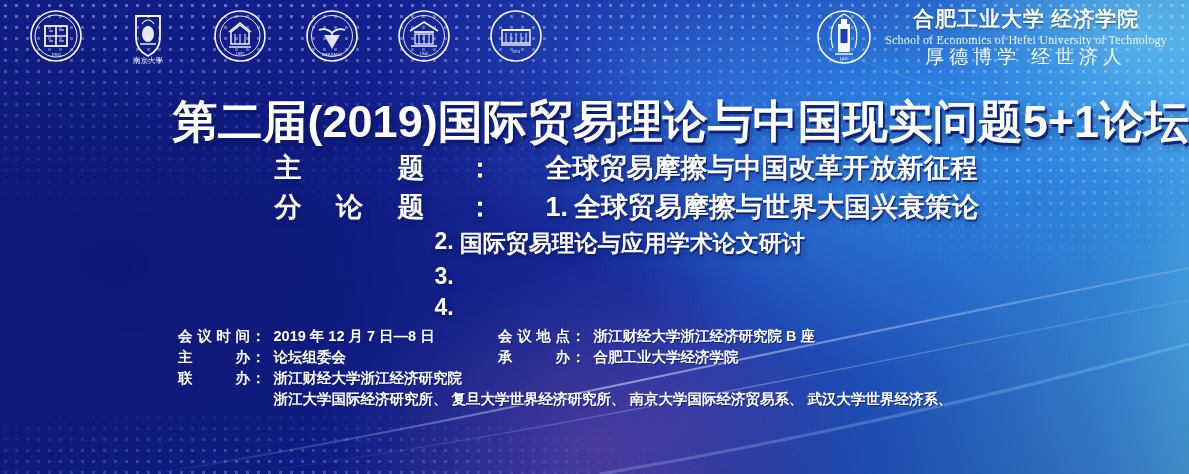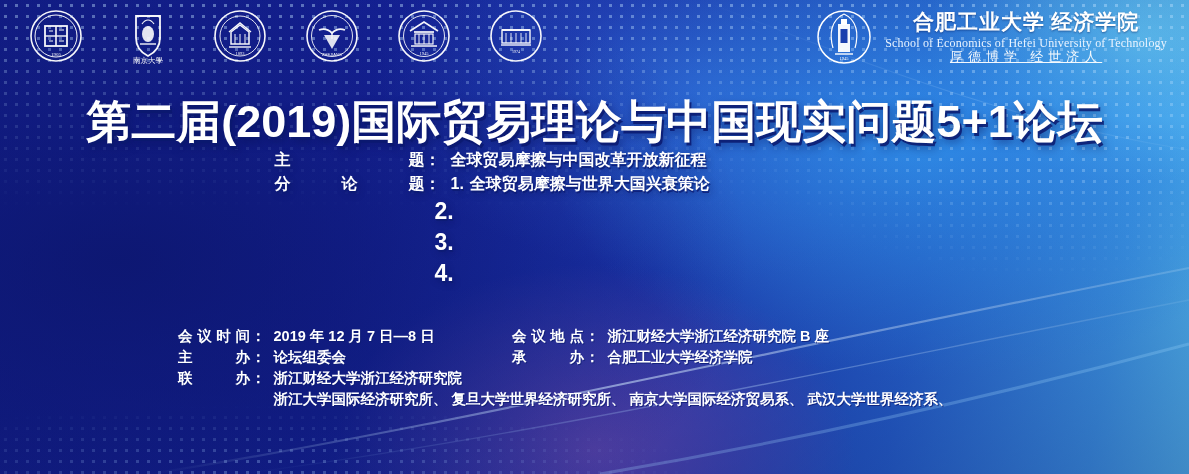--- a/index.html
+++ b/index.html
@@ -75,51 +75,52 @@
     font-family: "Liberation Serif", "DejaVu Serif", serif;
     text-shadow: 0 1px 2px rgba(0,25,90,.5);
     white-space: nowrap;
   }
   .host-en {
     color: #eaf4ff; font-size: 12px; letter-spacing: .2px; margin-top: 4px;
     font-family: "Liberation Serif", "DejaVu Serif", serif;
     white-space: nowrap;
   }
   .host-motto {
-    color: #ffffff; font-size: 13px; margin-top: 1px; letter-spacing: 5px;
+    color: #ffffff; font-size: 19px; margin-top: 1px; letter-spacing: 5px;
     font-family: "Liberation Serif", "DejaVu Serif", serif;
-    opacity: .95; white-space: nowrap; text-decoration: underline;
+    opacity: .95; white-space: nowrap;
   }
 
   
   .title {
     position: absolute; left: 0; right: 0; top: 92px;
-    text-align: center;
+    text-align: right;
     color: #ffffff;
     font-size: 45px;
     font-weight: 700;
     letter-spacing: 0px;
     white-space: nowrap;
     text-shadow:
       2px 3px 0 rgba(10,25,110,.85),
       3px 5px 10px rgba(5,15,80,.55);
   }
 
   
   .topics {
     position: absolute; left: 0; right: 0; top: 150px;
     display: flex; flex-direction: column; align-items: center;
     color: #ffffff;
   }
   .topic-row {
     display: flex; align-items: baseline;
     width: 640px;
-    font-size: 16px; font-weight: 700;
+    font-size: 27px; font-weight: 700;
     text-shadow: 1px 2px 0 rgba(12,28,115,.8), 2px 3px 7px rgba(5,15,80,.45);
     margin-bottom: 3px;
+    gap: 42px;
   }
   .topic-label {
     width: 150px; flex: 0 0 150px;
     text-align-last: justify;
     text-align: justify;
     letter-spacing: 0;
     white-space: nowrap;
   }
   .topic-colon { margin: 0 10px 0 0; }
   .topic-value { white-space: nowrap; }
@@ -140,21 +141,21 @@
     position: absolute; left: 178px; top: 326px; right: 40px;
     color: #ffffff;
     font-size: 14.5px;
     font-weight: 700;
     line-height: 21px;
     text-shadow: 1px 1px 0 rgba(12,28,115,.75);
   }
   .info-grid {
     display: grid;
     grid-template-columns: 290px 1fr;
-    column-gap: 44px;
+    column-gap: 30px;
   }
   .info-line { display: flex; align-items: baseline; white-space: nowrap; }
   .info-label {
     width: 72px; flex: 0 0 72px;
     text-align: justify; text-align-last: justify;
   }
   .info-colon { margin: 0 8px 0 1px; }
   .info-val { white-space: nowrap; }
   .info-wide { grid-column: 1 / span 2; display: flex; align-items: flex-start; }
   .info-wrap { display: flex; flex-direction: column; }
@@ -311,20 +312,21 @@
     <div class="topic-row">
       <span class="topic-label">分 论 题</span>
       <span class="topic-colon">：</span>
       <span class="topic-value">
         <span class="subtopic-num">1.</span><span>全球贸易摩擦与世界大国兴衰策论</span>
       </span>
     </div>
 
     <div class="subtopic-row">
       <span class="subtopic-num">2.</span>
+        <span>国际贸易理论与应用学术论文研讨</span>
     </div>
 
     <div class="subtopic-row">
       <span class="subtopic-num">3.</span>
     </div>
 
     <div class="subtopic-row">
       <span class="subtopic-num">4.</span>
     </div>
 

